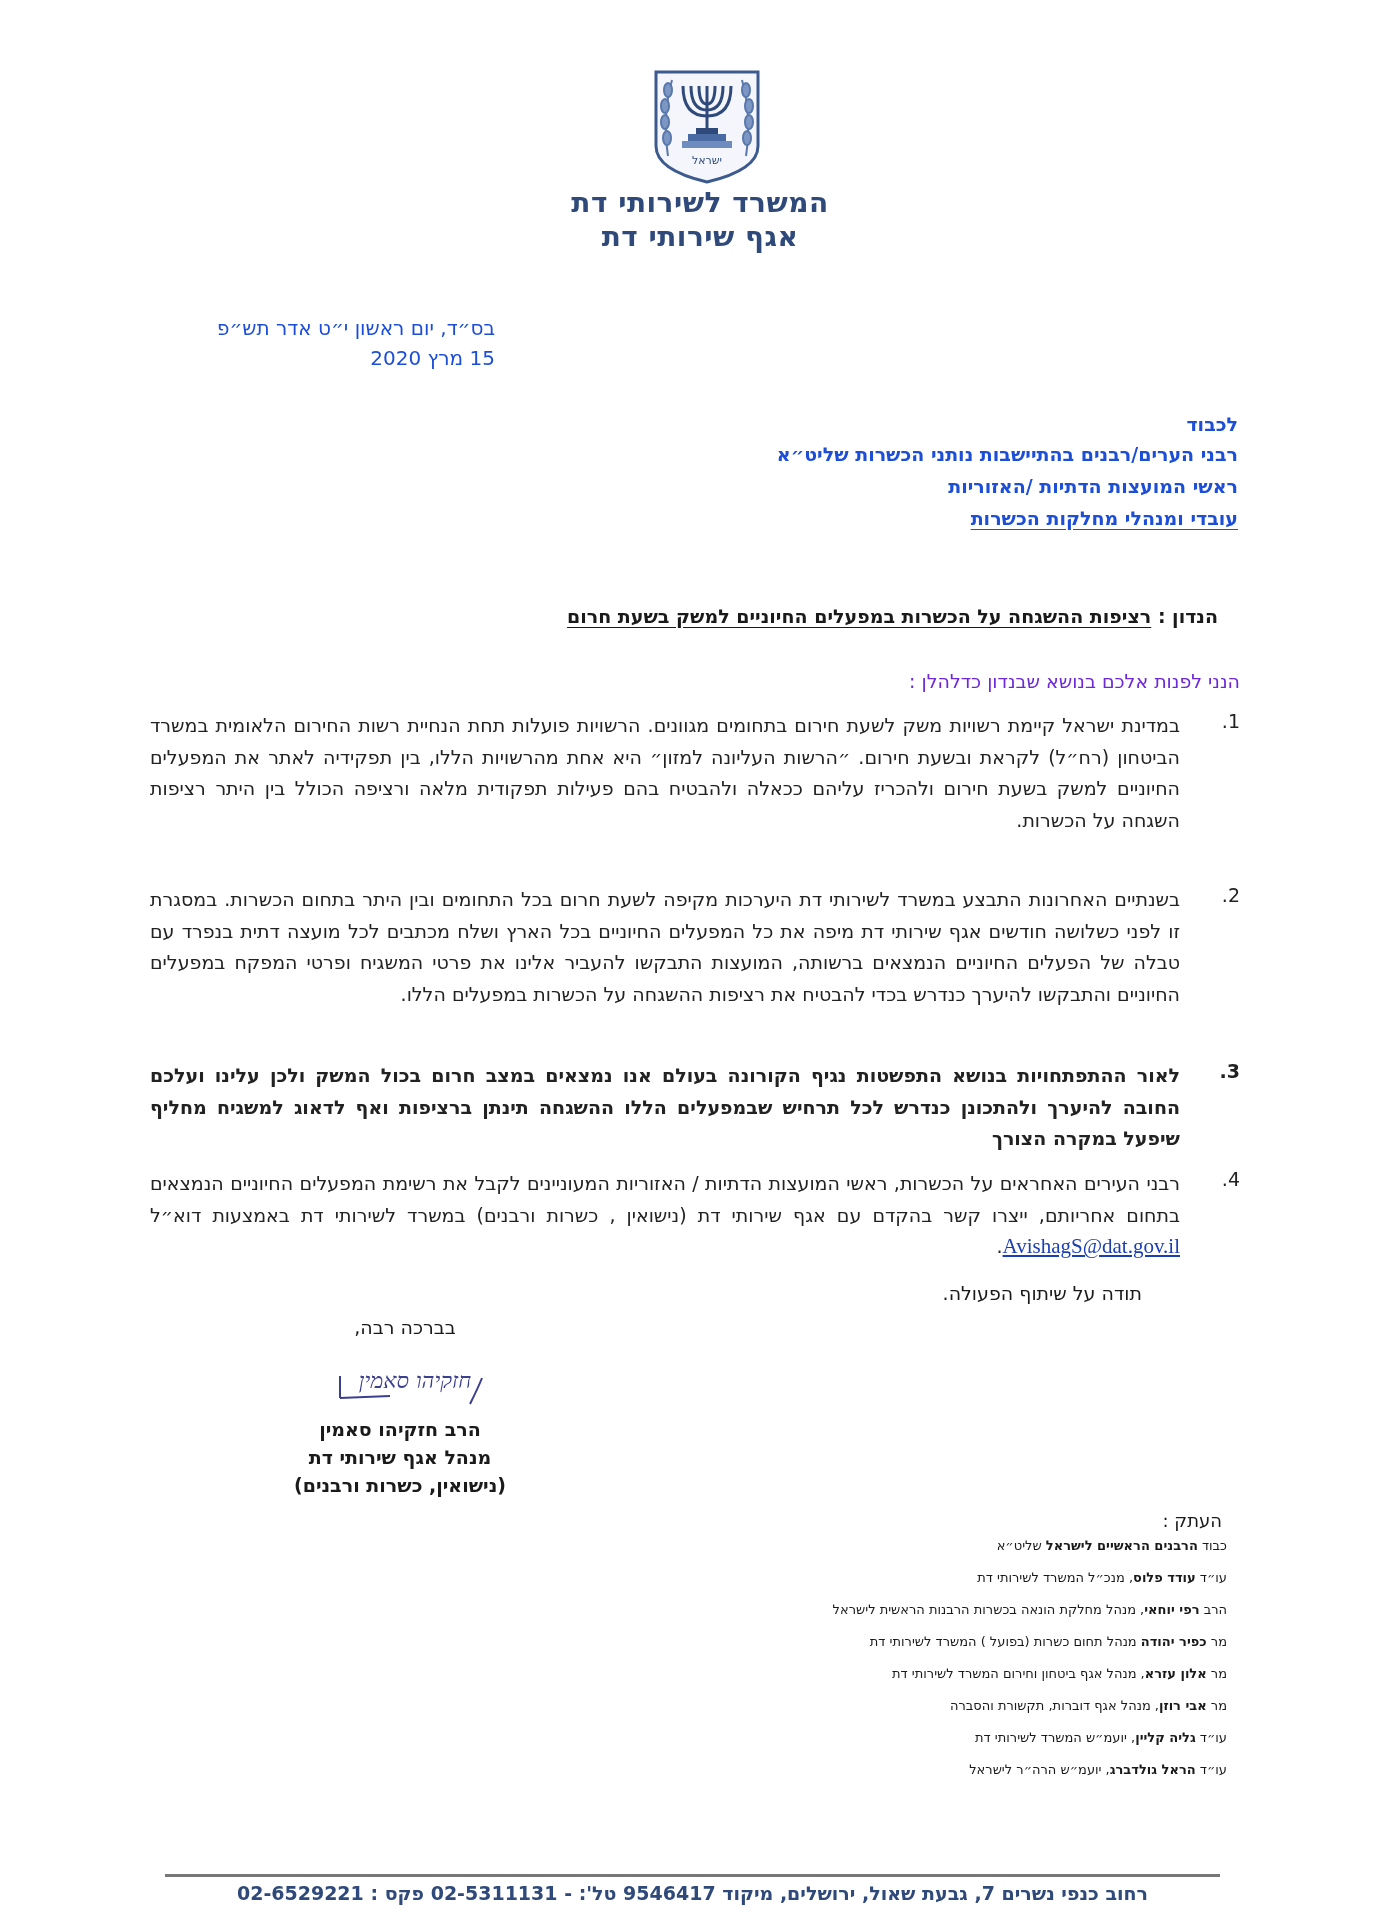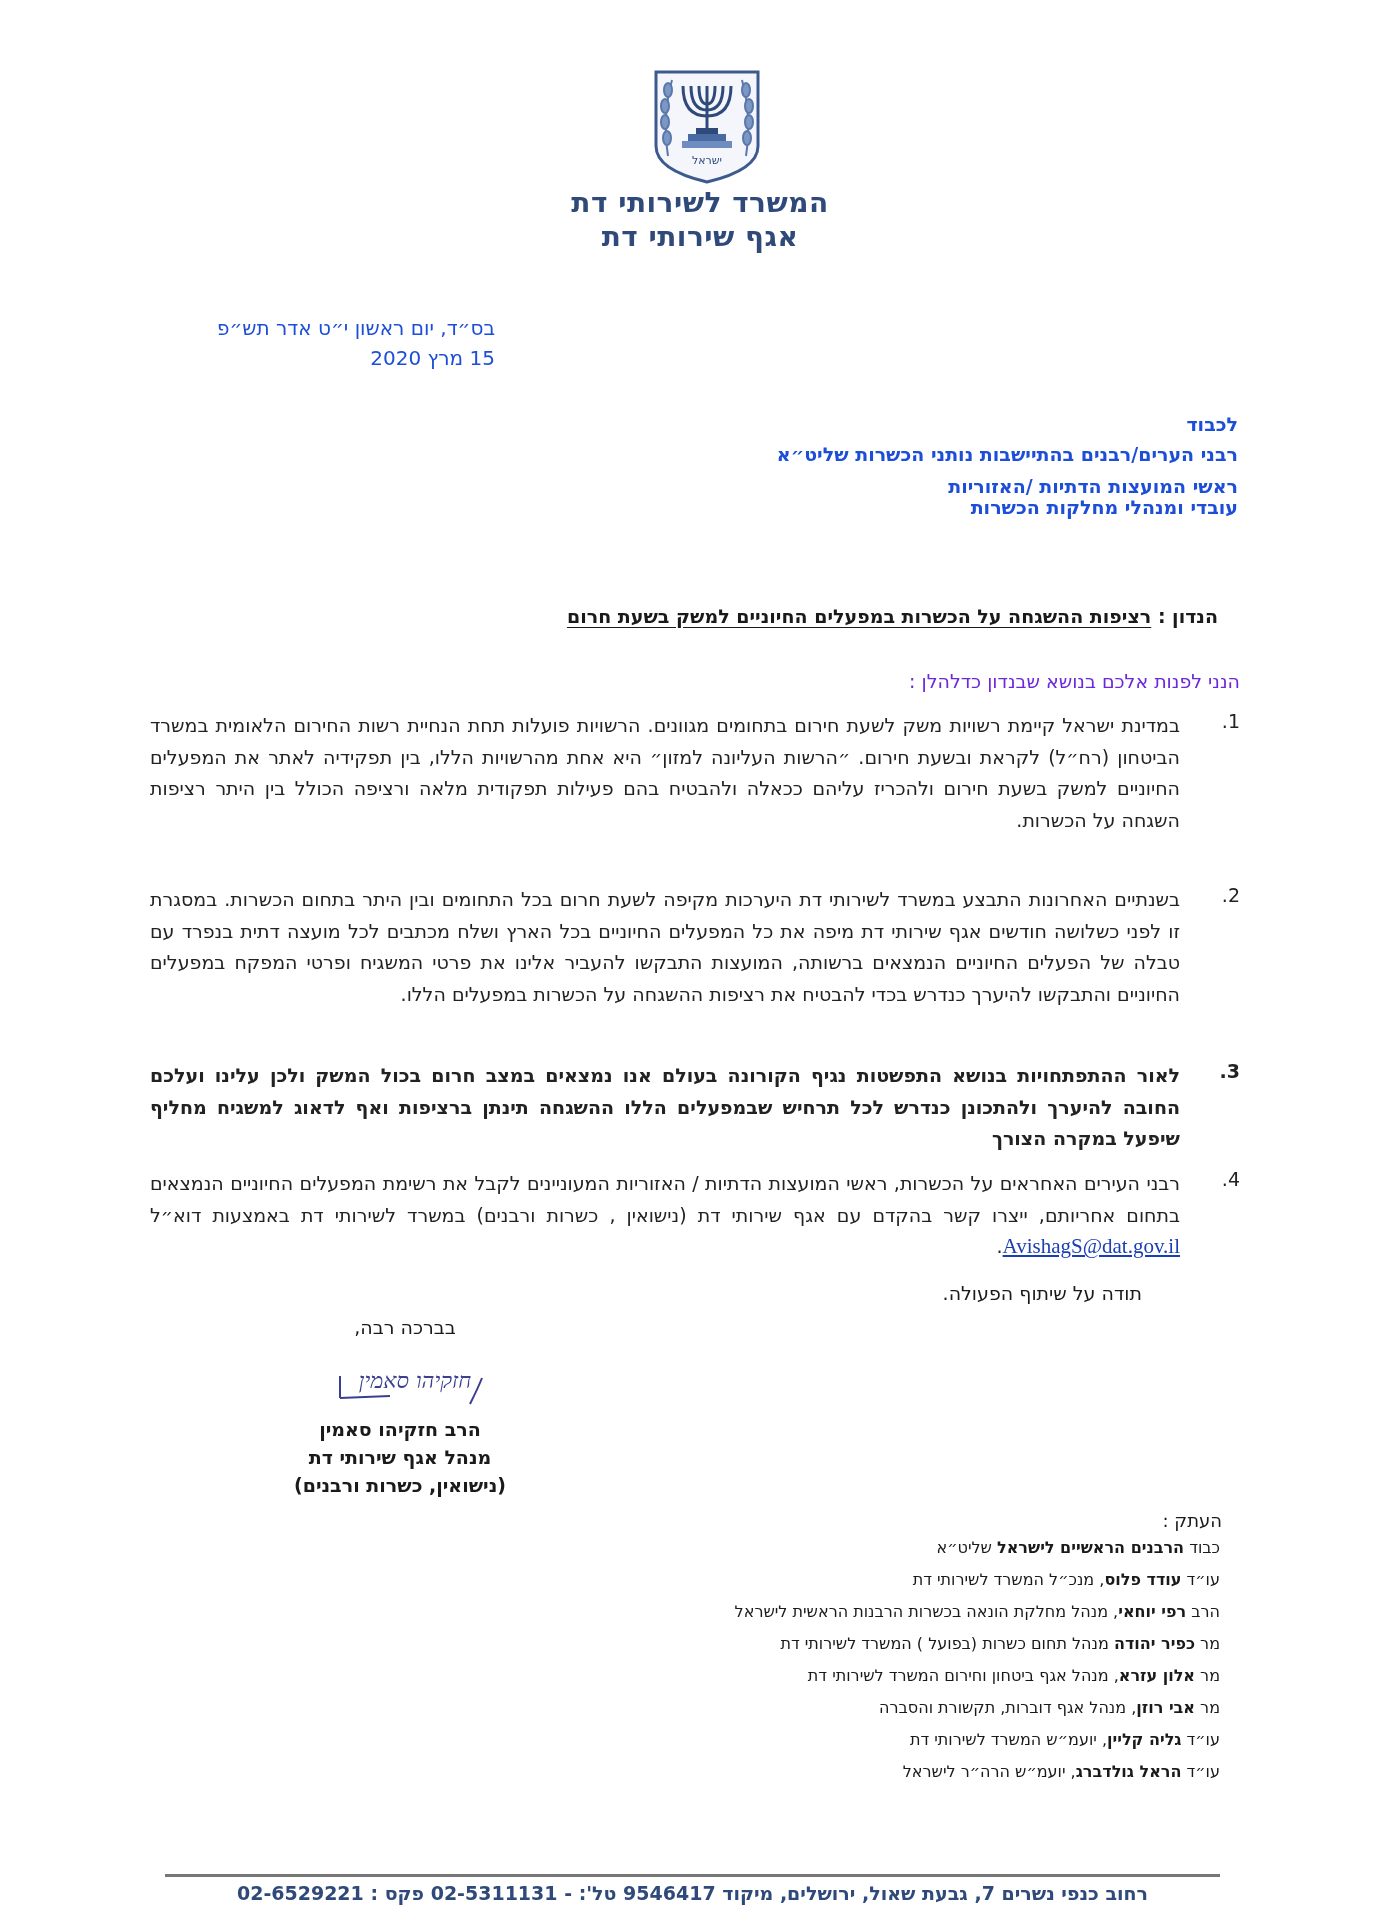--- a/index.html
+++ b/index.html
@@ -17,21 +17,21 @@
   
   .date { right: 905px; direction: rtl; text-align: left; font-size: 20px; color: #1d4ed8; }
   #date-hebrew { top: 316px; }
   #date-greg { top: 346px; }
 
   
   .recip { right: 162px; direction: rtl; text-align: right; font-weight: bold; font-size: 19px; color: #1d4ed8; }
   #to-label { top: 413px; }
   #recip-1 { top: 443px; }
   #recip-2 { top: 475px; }
-  #recip-3 { top: 496px; text-underline-offset: 4px; margin-left: 43px; }
+  #recip-3 { top: 507px; text-decoration: underline; text-underline-offset: 4px; margin-left: 43px; }
 
   
   #subject { top: 605px; right: 182px; direction: rtl; font-weight: bold; font-size: 19px; white-space: nowrap; }
   #subject-label { }
   #subject-text { text-decoration: underline; text-underline-offset: 4px; }
 
   #intro { top: 670px; right: 160px; direction: rtl; font-size: 19px; color: #6d28d9; }
 
   
   .para { right: 160px; width: 1090px; direction: rtl; font-size: 19px; color: #222; }
@@ -49,21 +49,21 @@
   
   #closing { top: 1316px; left: 300px; width: 210px; text-align: center; direction: rtl; font-size: 19px; }
   #signature { left: 320px; top: 1358px; width: 180px; height: 50px; }
   .sig-line { left: 250px; width: 300px; text-align: center; direction: rtl; font-weight: bold; font-size: 19px; }
   #signer-name { top: 1418px; }
   #signer-title { top: 1446px; }
   #signer-dept { top: 1474px; }
 
   
   #cc-label { top: 1510px; right: 178px; direction: rtl; font-size: 18px; }
-  .cc { right: 180px; direction: rtl; text-align: right; font-size: 16px; white-space: nowrap; }
+  .cc { right: 173px; direction: rtl; text-align: right; font-size: 13px; white-space: nowrap; }
   .cc b { font-weight: bold; }
 
   
   #footer-rule { left: 165px; top: 1874px; width: 1055px; height: 3px; background: #777; }
   #footer-text { top: 1882px; left: 165px; width: 1055px; text-align: center; direction: rtl;
                  color: #2f4a7a; font-weight: bold; font-size: 19px; }
 </style>
 </head>
 <body>
 

